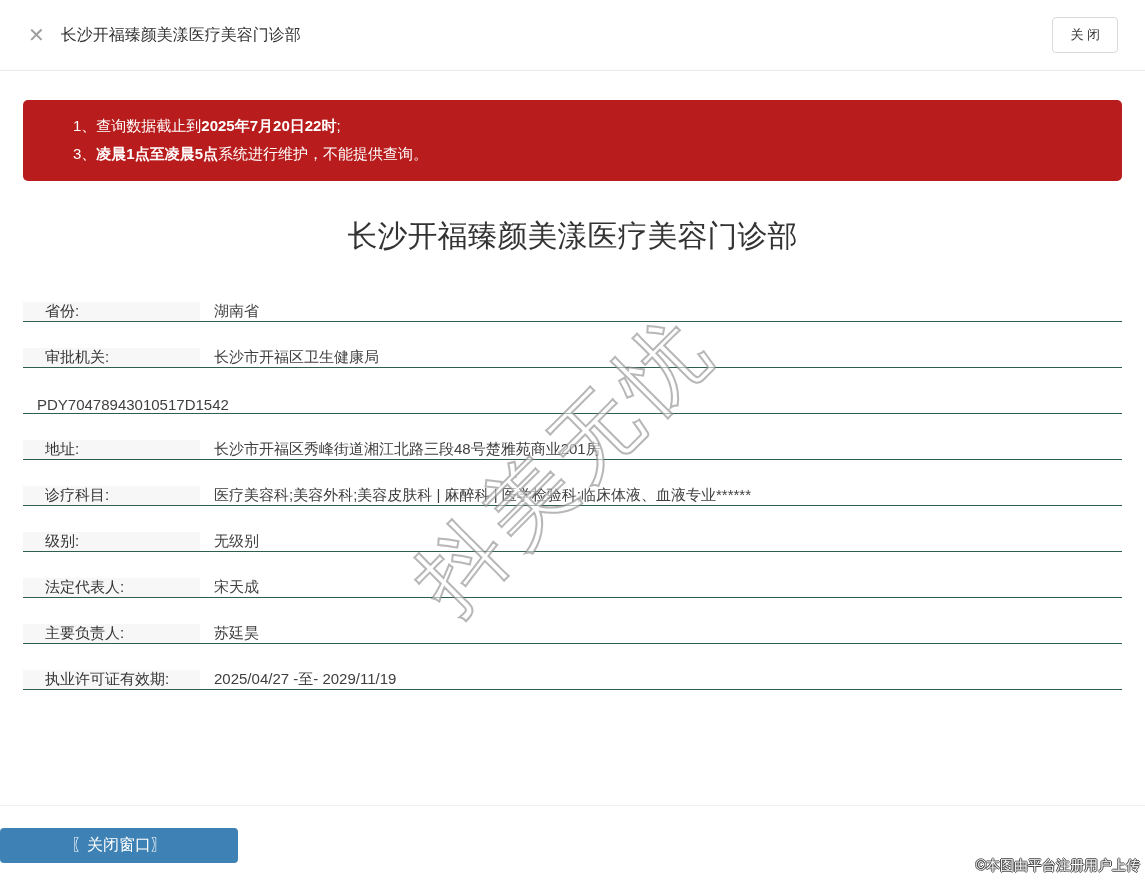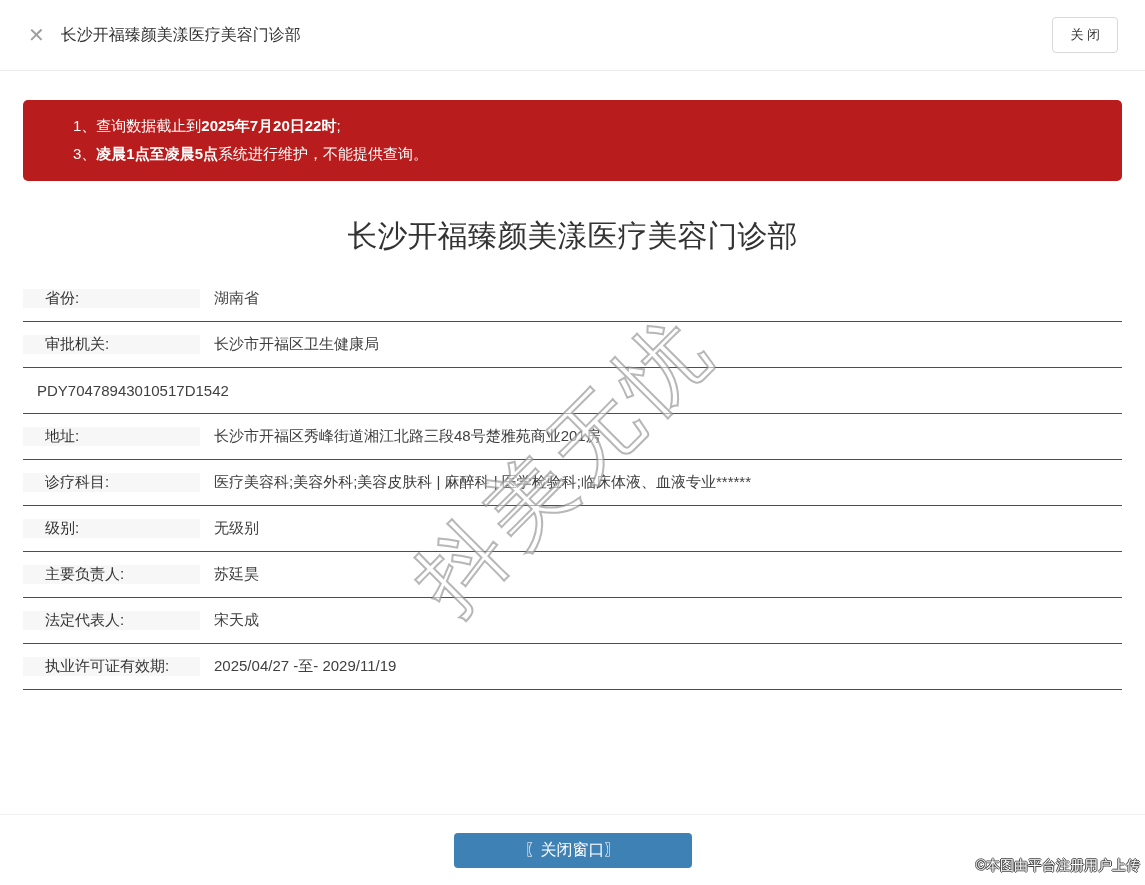--- a/index.html
+++ b/index.html
@@ -59,21 +59,21 @@
     text-align: center;
     font-size: 30px;
     font-weight: 400;
     color: #333;
     margin: 35px 0 19px;
   }
 
   .info-table { width: 100%; }
   .info-row {
     display: flex;
-    align-items: center;
+    align-items: flex-end;
     min-height: 46px;
     border-bottom: 1px solid #2e5e4c;
     font-size: 15px;
   }
   .info-label {
     width: 177px;
     flex: 0 0 177px;
     background: #f6f7f6;
     display: flex;
     align-items: center;
@@ -100,26 +100,26 @@
     color: rgba(255,255,255,0.55);
     -webkit-text-stroke: 2px rgba(135,135,135,0.6);
     pointer-events: none;
     z-index: 5;
   }
 
   
   .modal-footer {
     position: absolute;
     left: 0; right: 0; bottom: 0;
-    height: 71px;
+    height: 80px;
     border-top: 1px solid #f0f0f0;
     background: #fff;
     display: flex;
     align-items: center;
-    justify-content: center;
+    justify-content: flex-start;
   }
   .close-window-btn {
     width: 238px;
     height: 35px;
     background: #3e81b4;
     border: none;
     border-radius: 4px;
     color: #fff;
     font-size: 16px;
     cursor: pointer;
@@ -172,26 +172,26 @@
     </div>
     <div class="info-row">
       <div class="info-label">诊疗科目:</div>
       <div class="info-value">医疗美容科;美容外科;美容皮肤科 | 麻醉科 | 医学检验科;临床体液、血液专业******</div>
     </div>
     <div class="info-row">
       <div class="info-label">级别:</div>
       <div class="info-value">无级别</div>
     </div>
     <div class="info-row">
+      <div class="info-label">法定代表人:</div>
+      <div class="info-value">宋天成</div>
+    </div>
+    <div class="info-row">
       <div class="info-label">主要负责人:</div>
       <div class="info-value">苏廷昊</div>
-    </div>
-    <div class="info-row">
-      <div class="info-label">法定代表人:</div>
-      <div class="info-value">宋天成</div>
     </div>
     <div class="info-row">
       <div class="info-label">执业许可证有效期:</div>
       <div class="info-value">2025/04/27 -至- 2029/11/19</div>
     </div>
   </div>
 </div>
 
 <div class="watermark">抖美无忧</div>
 

